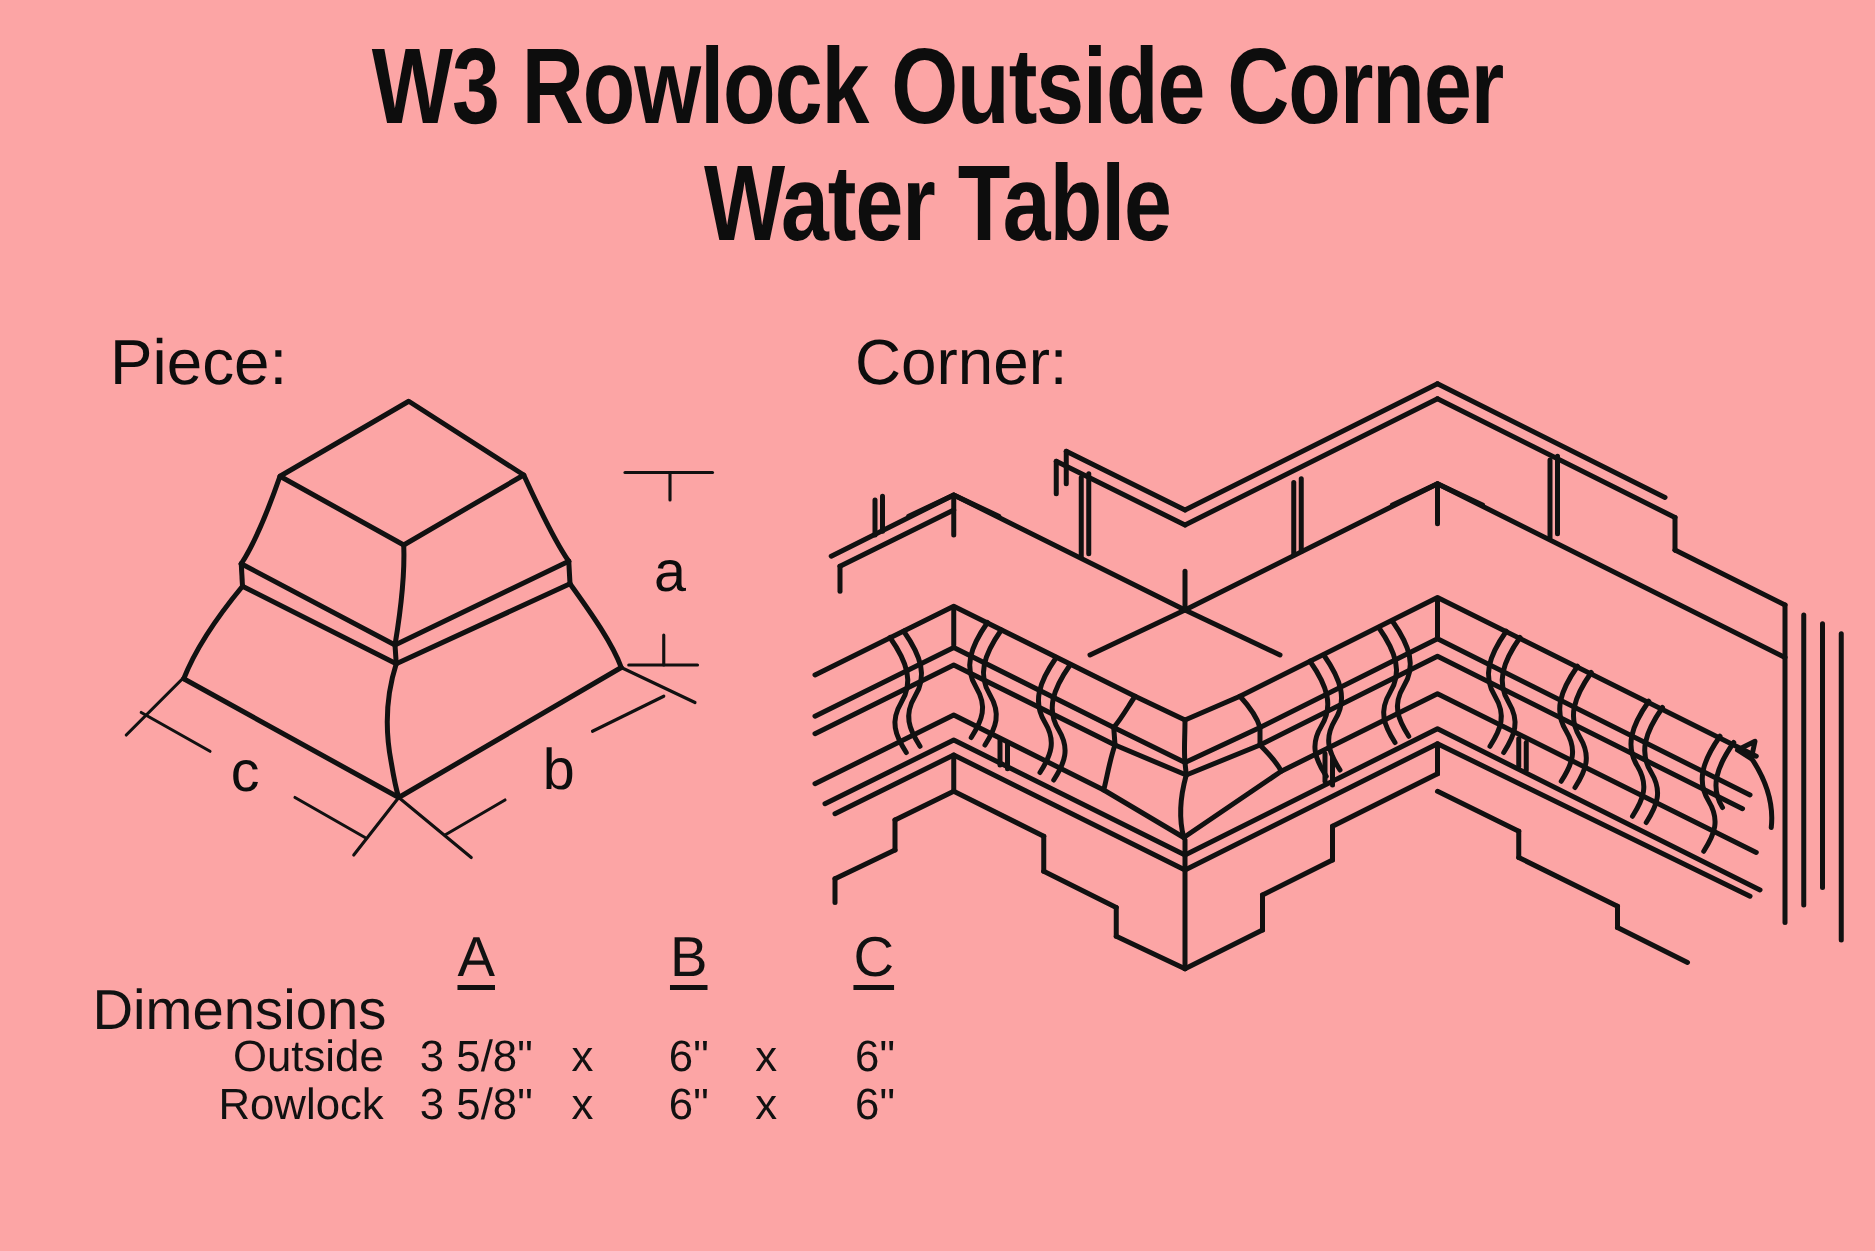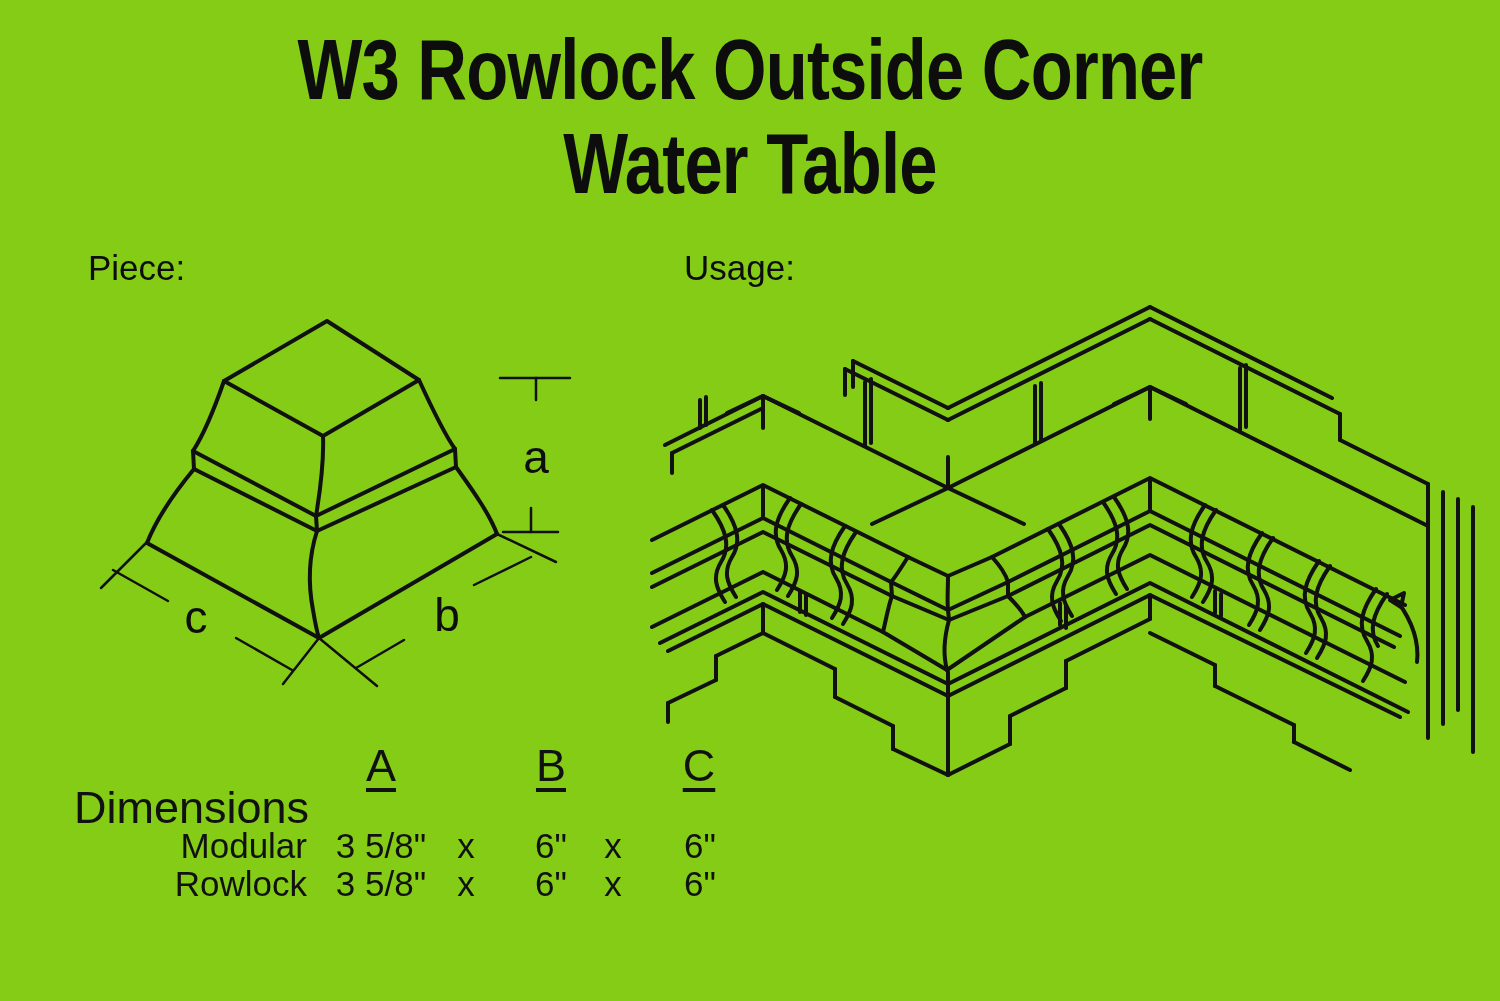--- a/index.html
+++ b/index.html
@@ -1,22 +1,22 @@
 <!DOCTYPE html>
 <html><head>
 <meta charset="utf-8">
 <style>
   html,body{margin:0;padding:0;background:#fff;}
-  #page{position:relative;width:1500px;height:1001px;background:#84cc16;overflow:hidden;
+  #page{position:relative;width:1500px;height:1001px;background:#fca5a5;overflow:hidden;
         font-family:"Liberation Sans","DejaVu Sans",sans-serif;color:#111;}
   .abs{position:absolute;}
   #title{left:0;top:22px;width:1500px;text-align:center;font-weight:700;
          font-size:86px;line-height:94px;letter-spacing:-1px;
          transform:scaleX(.80);transform-origin:50% 0;color:#0d0d0d;}
-  .section-label{font-size:35px;font-weight:400;color:#0d0d0d;}
+  .section-label{font-size:51px;font-weight:400;color:#0d0d0d;margin-top:12px;}
   #piece-label{left:88px;top:248px;}
   #usage-label{left:684px;top:248px;}
   .dim-letter{font-size:46px;color:#0d0d0d;}
   #dim-a{left:512px;top:430px;width:48px;text-align:center;}
   #dim-b{left:423px;top:588px;width:48px;text-align:center;}
   #dim-c{left:172px;top:590px;width:48px;text-align:center;}
   #dims-heading{left:74px;top:740px;font-size:45px;margin-top:42px;}
   .col-head{top:740px;font-size:45px;text-decoration:underline;text-underline-offset:7px;
             width:60px;text-align:center;}
   #col-a{left:351px;} #col-b{left:521px;} #col-c{left:669px;}
@@ -36,21 +36,21 @@
 <body>
 
 <div id="page">
 
   <div id="title" class="abs">
     <div>W3 Rowlock Outside Corner</div>
     <div>Water Table</div>
   </div>
 
   <div id="piece-label" class="abs section-label">Piece:</div>
-  <div id="usage-label" class="abs section-label">Usage:</div>
+  <div id="usage-label" class="abs section-label">Corner:</div>
 
   <svg width="1500" height="1001" viewBox="0 0 1500 1001">
 
     <g>
       <g class="main" stroke-width="4.5">
 
         <path d="M327,321 L419,380 L323,436 L224,381 Z"></path>
 
         <path d="M224,381 C216,404 206,431 193,451"></path>
         <path d="M419,380 C430,404 443,432 455,449"></path>
@@ -226,21 +226,21 @@
   <div id="dim-a" class="abs dim-letter">a</div>
   <div id="dim-b" class="abs dim-letter">b</div>
   <div id="dim-c" class="abs dim-letter">c</div>
 
   <div id="dims-heading" class="abs">Dimensions</div>
   <div id="col-a" class="abs col-head">A</div>
   <div id="col-b" class="abs col-head">B</div>
   <div id="col-c" class="abs col-head">C</div>
 
   <div>
-    <span class="abs trow row1 cell-name">Modular</span>
+    <span class="abs trow row1 cell-name">Outside</span>
     <span class="abs trow row1 cell-a">3 5/8"</span>
     <span class="abs trow row1 cell-x1">x</span>
     <span class="abs trow row1 cell-b">6"</span>
     <span class="abs trow row1 cell-x2">x</span>
     <span class="abs trow row1 cell-c">6"</span>
   </div>
 
   <div>
     <span class="abs trow row2 cell-name">Rowlock</span>
     <span class="abs trow row2 cell-a">3 5/8"</span>

